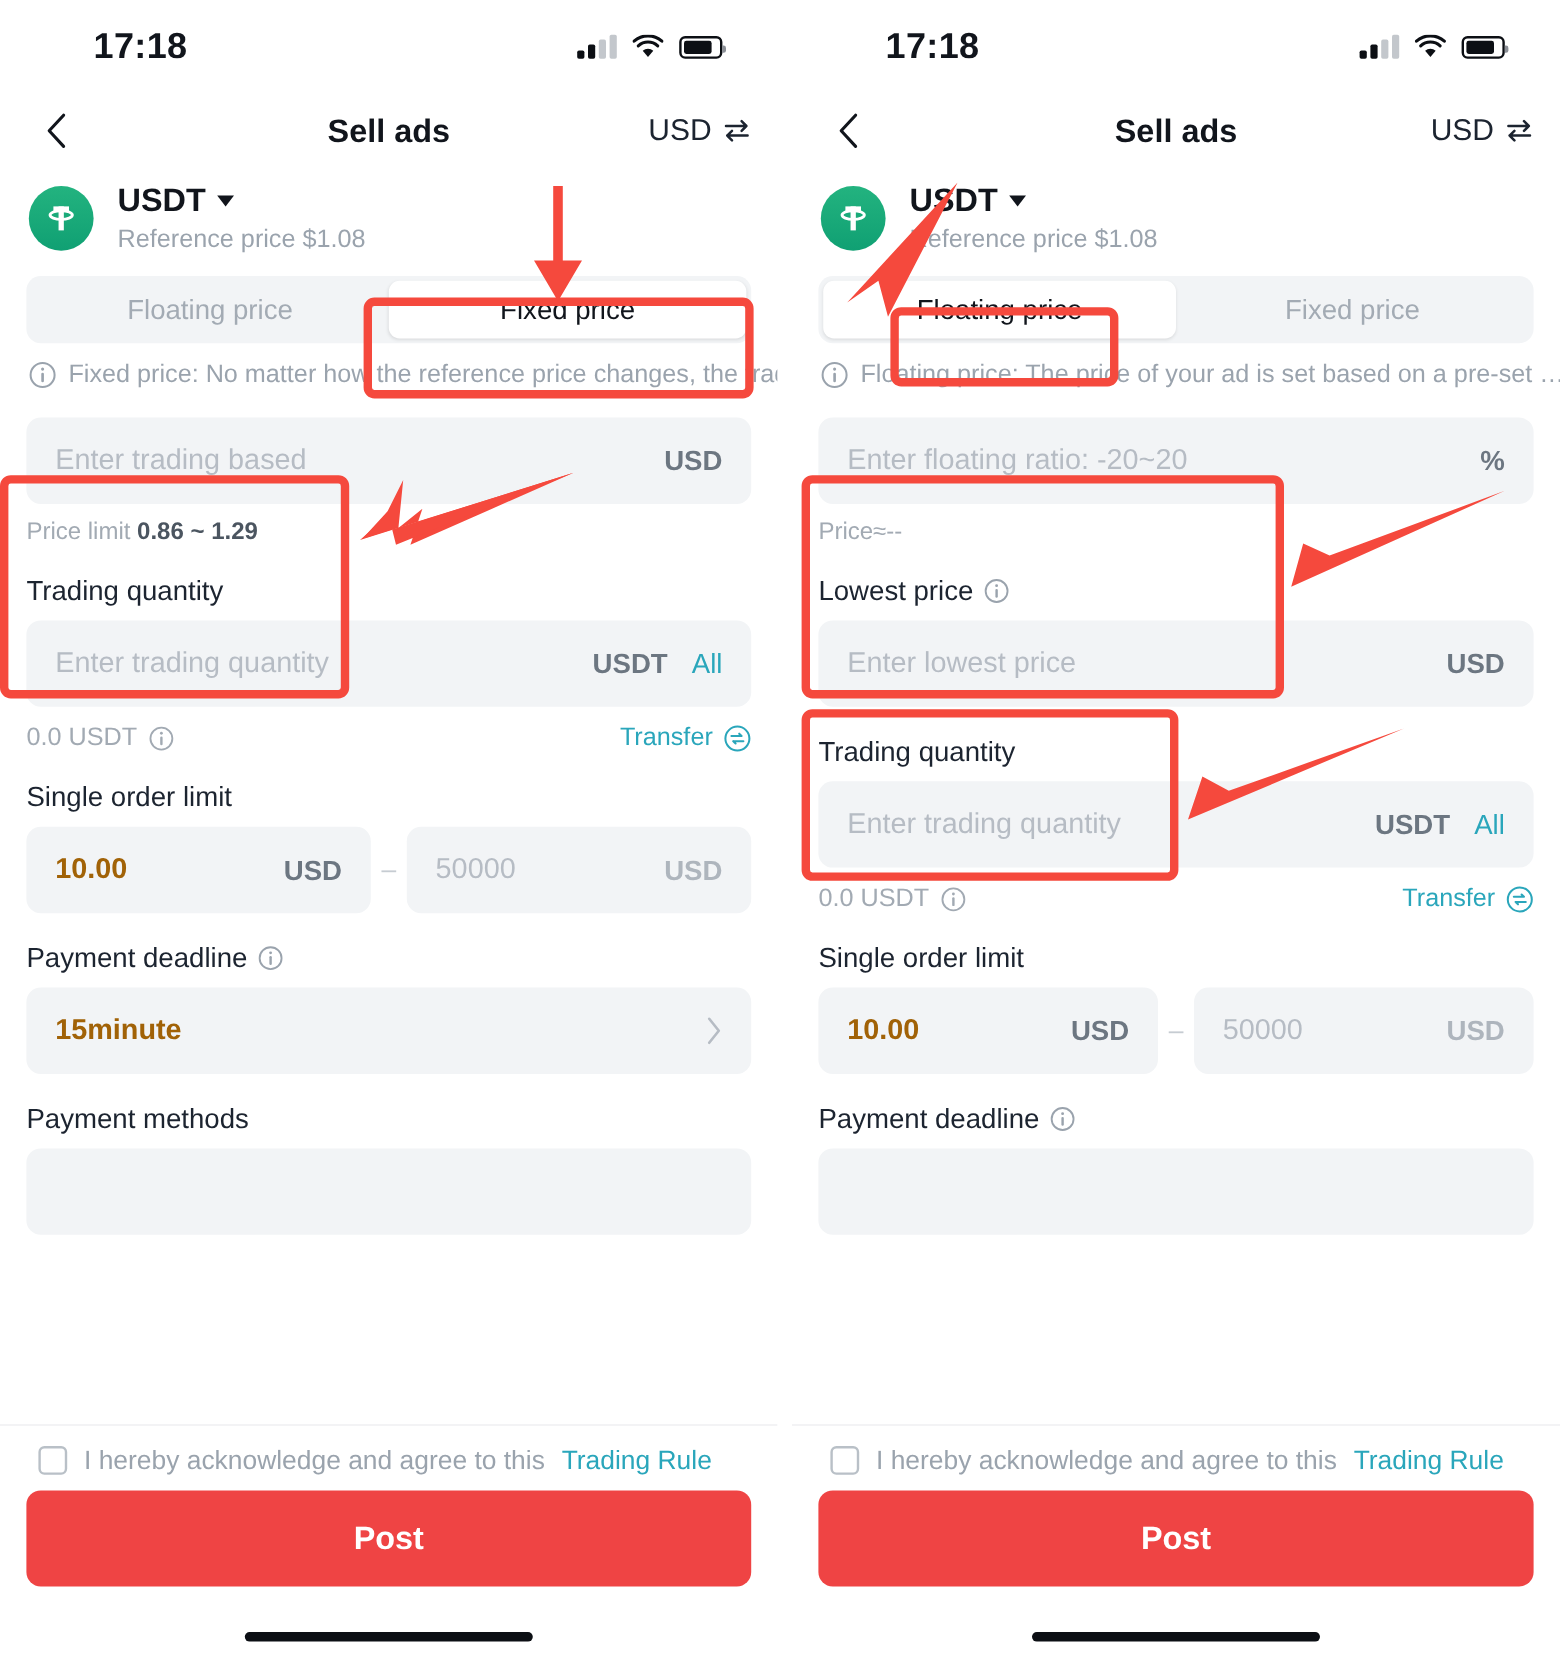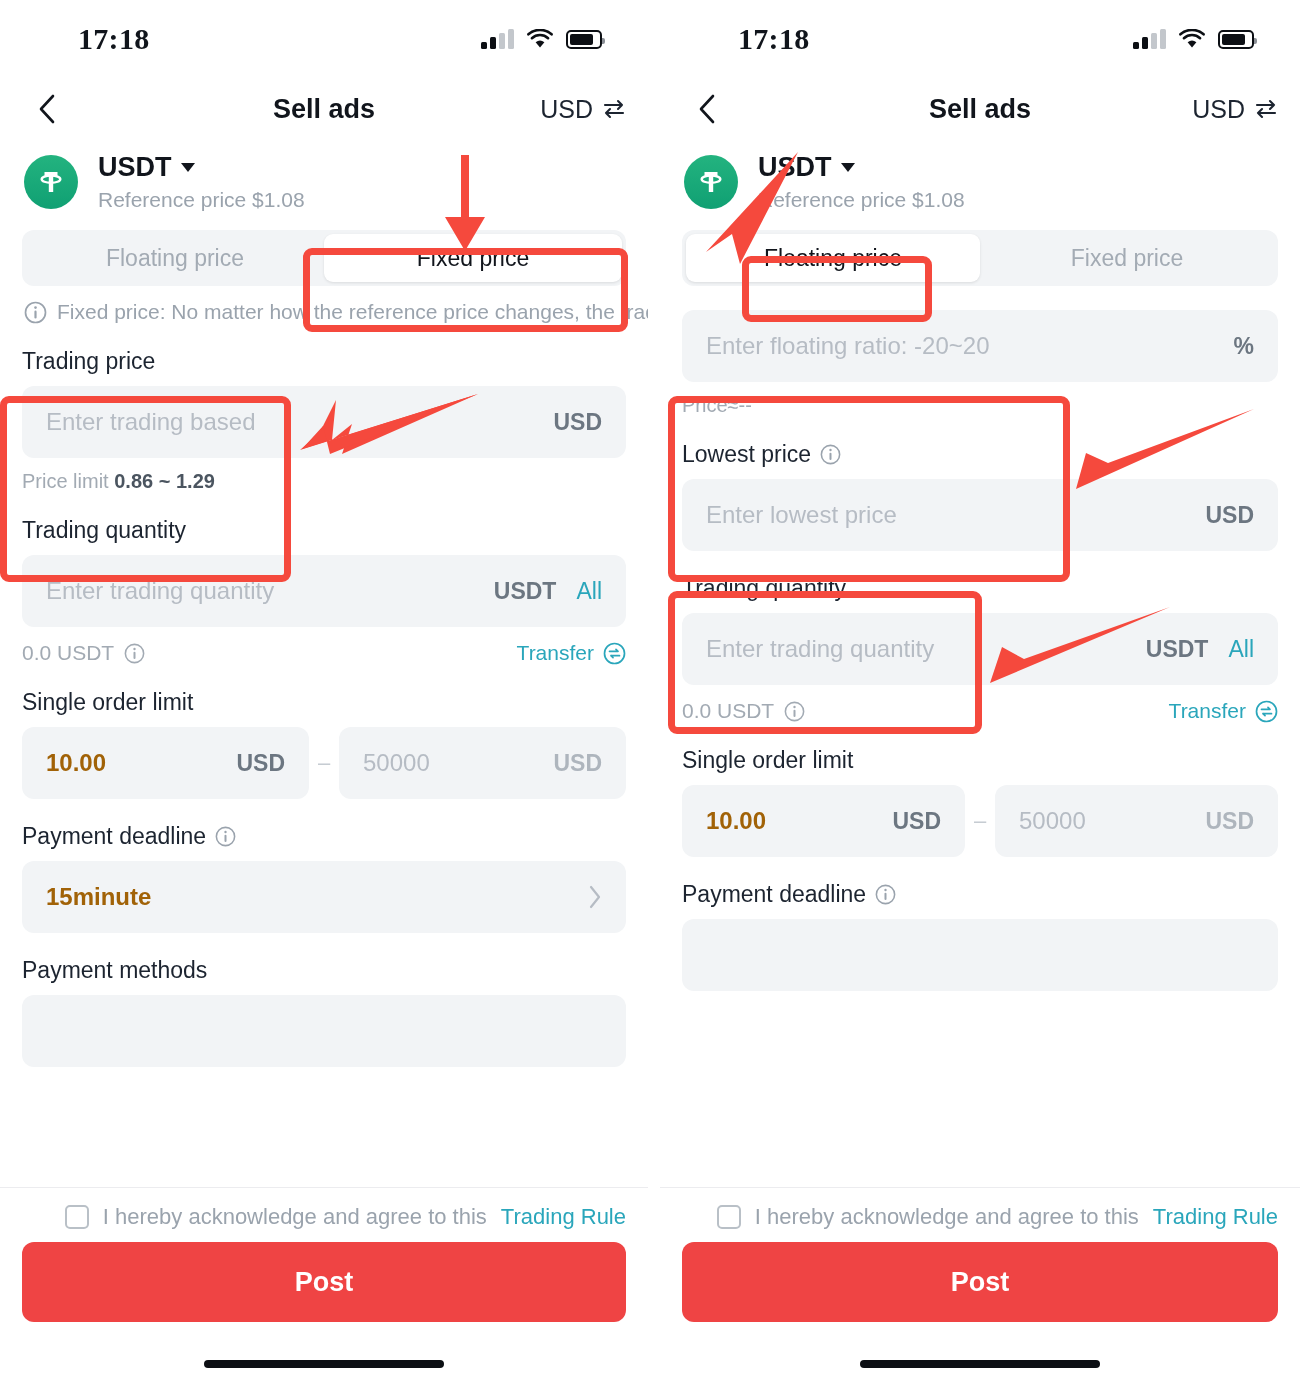--- a/index.html
+++ b/index.html
@@ -35,21 +35,20 @@
     align-items: center;
     justify-content: space-between;
     padding: 0 46px 0 0;
   }
   .status-time {
     font-size: 30px;
     font-weight: bold;
     color: #11151c;
     letter-spacing: 0.3px;
     margin-left: 78px;
-    font-family: Liberation Serif, serif;
   }
   .status-icons {
     display: flex;
     align-items: center;
     gap: 13px;
   }
   .signal { display: flex; align-items: flex-end; gap: 3px; height: 20px; }
   .signal i { display: block; width: 6px; border-radius: 1.5px; background: #0c0f14; }
   .signal i:nth-child(1) { height: 7px; }
   .signal i:nth-child(2) { height: 12px; }
@@ -237,21 +236,20 @@
     left: 0; right: 0; bottom: 0;
     background: #ffffff;
     padding: 0 22px 0 22px;
   }
   .bottom-sep { height: 1px; background: #ececef; margin: 0 -22px; }
   .agree {
     display: flex; align-items: center; gap: 14px;
     padding: 16px 0 12px 10px;
     font-size: 22px;
     color: #9aa3ad;
-    justify-content: flex-end;
   }
   .cbox {
     width: 24px; height: 24px;
     border: 2px solid #b9c0c7;
     border-radius: 5px;
     flex: none;
     cursor: pointer;
   }
   .agree a { color: #2aa6bb; text-decoration: none; cursor: pointer; }
   .postbtn {
@@ -354,21 +352,20 @@
         <circle cx="11.5" cy="11.5" r="10" fill="none" stroke="#9aa3ad" stroke-width="1.7"></circle>
         <circle cx="11.5" cy="6.6" r="1.3" fill="#9aa3ad"></circle>
         <rect x="10.4" y="9.6" width="2.2" height="8" rx="1.1" fill="#9aa3ad"></rect>
       </svg>
       <span>Fixed price: No matter how the reference price changes, the tradi…</span>
     </div>
 
     <div class="form">
 
       <div class="field">
-        <div class="field-label">Trading price</div>
         <div class="inputbox">
           <span class="ph">Enter trading based</span>
           <span class="suffix">USD</span>
         </div>
         <div class="subnote">
           <span>Price limit </span><b>0.86 ~ 1.29</b>
         </div>
       </div>
 
       <div class="field">
@@ -502,20 +499,28 @@
         </div>
         <div class="coin-ref">Reference price $1.08</div>
       </div>
     </div>
 
     <div class="segment">
       <div class="seg-item active">Floating price</div>
       <div class="seg-item">Fixed price</div>
     </div>
 
+    <div class="hint">
+      <svg class="ic-info" width="23" height="23" viewBox="0 0 23 23">
+        <circle cx="11.5" cy="11.5" r="10" fill="none" stroke="#9aa3ad" stroke-width="1.7"></circle>
+        <circle cx="11.5" cy="6.6" r="1.3" fill="#9aa3ad"></circle>
+        <rect x="10.4" y="9.6" width="2.2" height="8" rx="1.1" fill="#9aa3ad"></rect>
+      </svg>
+      <span>Floating price: The price of your ad is set based on a pre-set …</span>
+    </div>
 
     <div class="form">
 
       <div class="field">
         <div class="inputbox">
           <span class="ph">Enter floating ratio: -20~20</span>
           <span class="suffix">%</span>
         </div>
         <div class="subnote">Price≈--</div>
       </div>

